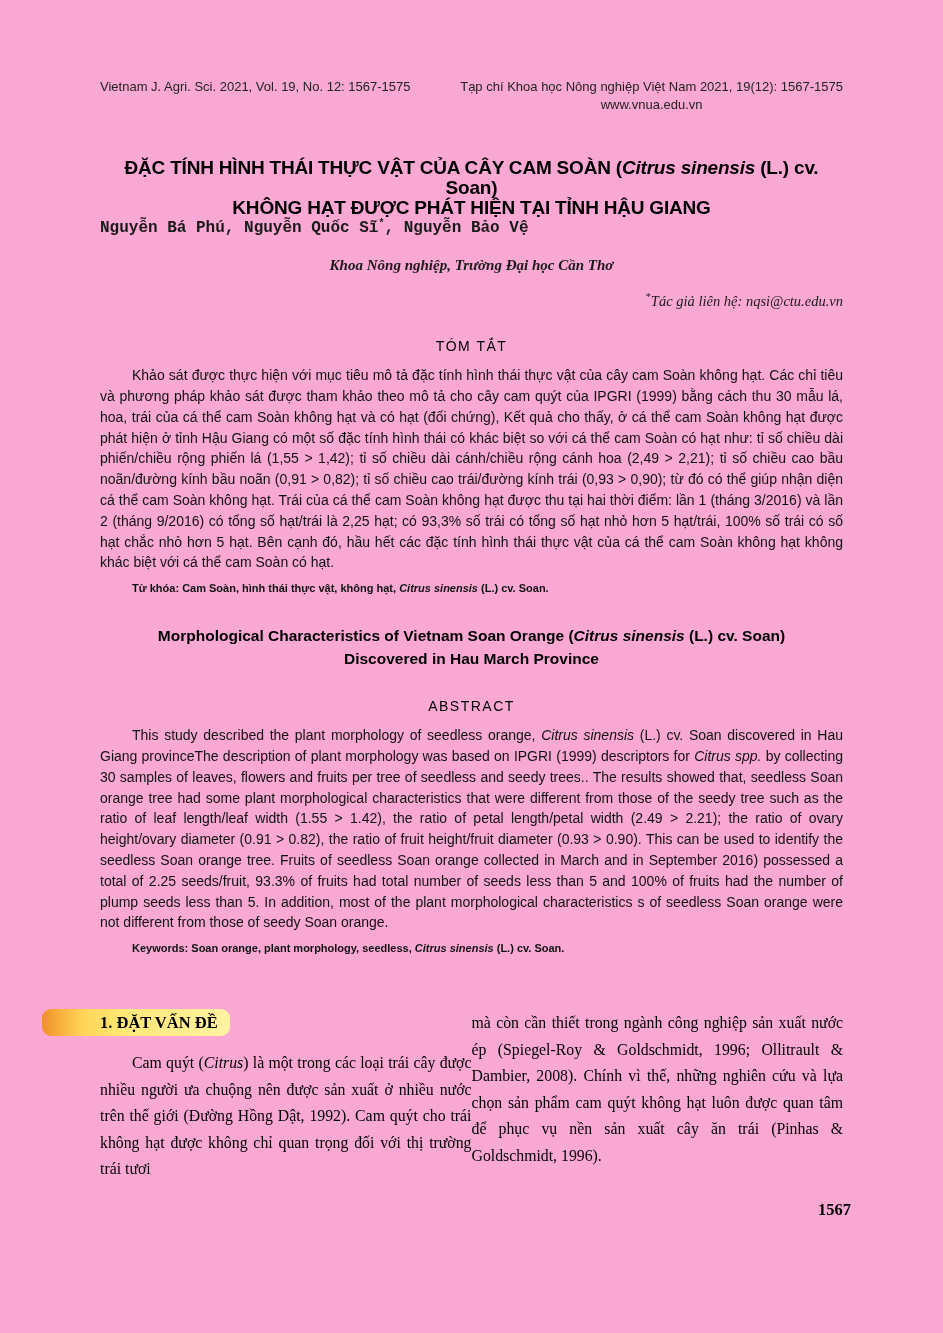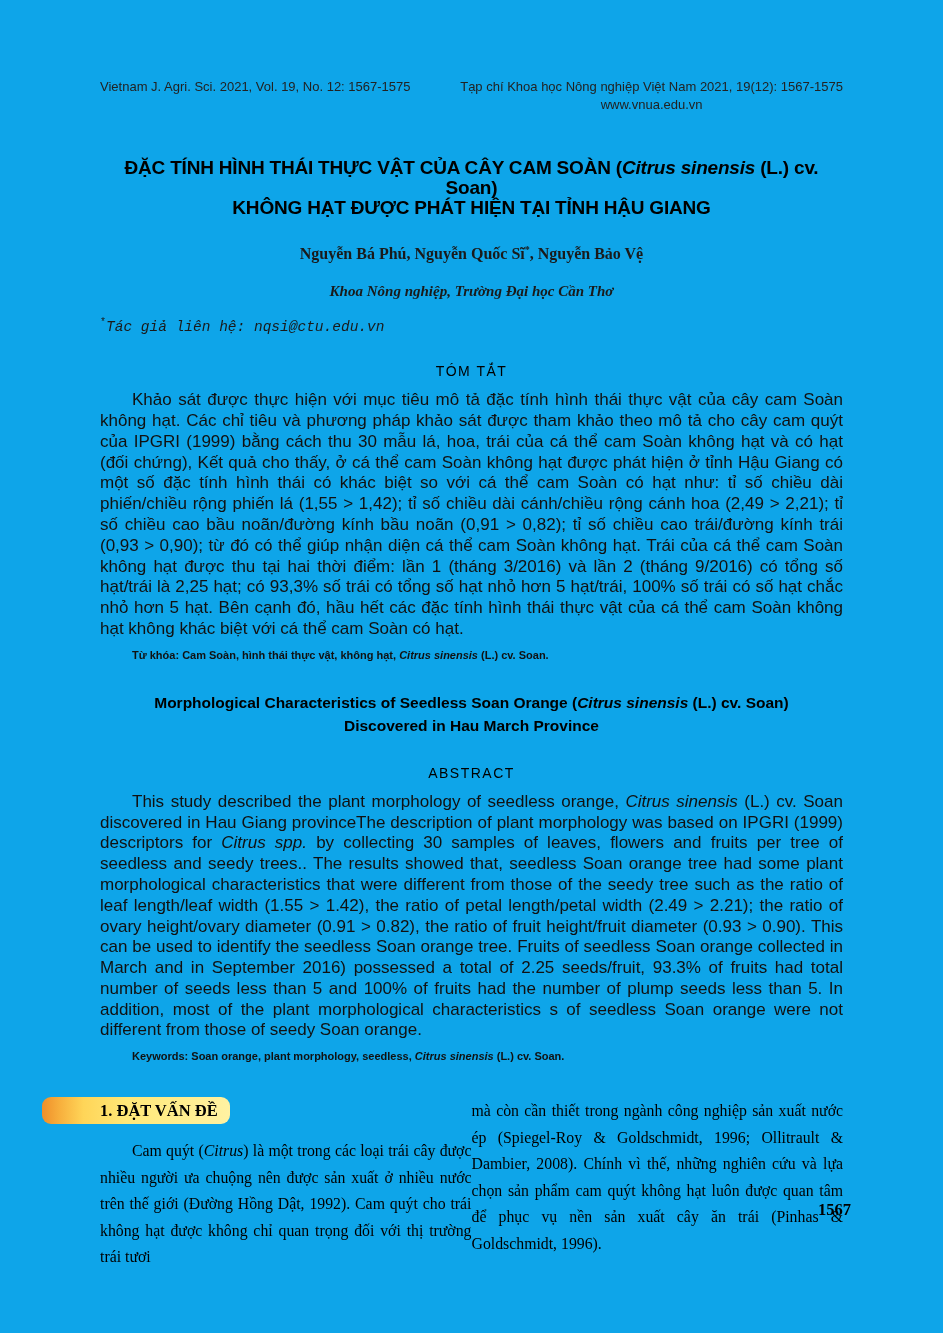--- a/index.html
+++ b/index.html
@@ -1,57 +1,57 @@
 <!DOCTYPE html>
 <html><head>
 <meta charset="utf-8">
 <style>
   html,body{margin:0;padding:0;background:#e8e8e8;}
   .page{
-    width:943px;height:1333px;background:#0ea5e9;position:relative;
+    width:943px;height:1333px;background:#f9a8d4;position:relative;
     box-sizing:border-box;padding:78px 100px 0 100px;overflow:hidden;
     color:#1a1a1a;
   }
   
   .hdr{display:flex;justify-content:space-between;align-items:flex-start;
     font-family:"Liberation Sans",sans-serif;font-size:13px;line-height:18px;color:#222;}
   .hdr-right{text-align:center;}
   
   .title-vn{
     margin:44px 0 0 0;text-align:center;
     font-family:"Liberation Sans",sans-serif;font-weight:700;
     font-size:19px;line-height:20px;letter-spacing:-0.2px;color:#000;
   }
   .i{font-style:italic;}
   
-  .authors{margin-top:26px;text-align:center;
-    font-family:Liberation Serif, serif;font-weight:700;font-size:16px;}
+  .authors{
+    font-family:Liberation Mono, monospace;font-weight:700;font-size:16px;}
   .authors sup{font-size:10px;}
   .affil{margin-top:20px;text-align:center;
     font-family:"Liberation Serif",serif;font-weight:700;font-style:italic;font-size:15px;}
-  .contact{margin-top:17px;text-align:left;
-    font-family:Liberation Mono, monospace;font-style:italic;font-size:14.5px;}
+  .contact{margin-top:17px;text-align:right;
+    font-family:Liberation Serif, serif;font-style:italic;font-size:14.5px;}
   .contact sup{font-style:normal;font-size:10px;}
   .dates{margin-top:22px;display:flex;justify-content:space-between;
     padding:0 48px 0 64px;
     font-family:"Liberation Serif",serif;font-size:15px;}
   
   .abs-head{margin-top:28px;text-align:center;
     font-family:"Liberation Sans",sans-serif;font-size:14px;letter-spacing:1.5px;color:#000;}
   
   .abs-body{margin:11px 0 0 0;text-align:justify;
-    font-family:"Liberation Sans",sans-serif;font-size:17px;line-height:20.8px;color:#111;}
+    font-family:"Liberation Sans",sans-serif;font-size:14px;line-height:20.8px;color:#111;}
   .abs-body .ind{display:inline-block;width:32px;}
   .kw{margin:5px 0 0 0;text-indent:32px;
     font-family:"Liberation Sans",sans-serif;font-size:11px;line-height:20px;color:#111;font-weight:bold;}
   
   .title-en{margin:26px 0 0 0;text-align:center;
     font-family:"Liberation Sans",sans-serif;font-weight:700;font-size:15.5px;line-height:23px;color:#000;}
   
-  .cols{display:flex;margin-top:32px;
+  .cols{display:flex;margin-top:52px;
     font-family:"Liberation Serif",serif;font-size:15.8px;line-height:26.5px;text-align:justify;color:#000;}
   .col{flex:1;min-width:0;}
   .sec-head{font-family:"Liberation Serif",serif;font-weight:700;font-size:16.5px;
     margin:0 0 14px 0;line-height:26px;}
   .hl{
     background:linear-gradient(90deg,#ef8f2a 0%,#f7ae3c 9%,#ffd558 22%,#ffe878 45%,#fff2a2 100%);
     border-radius:9px;padding:4px 12px 4px 58px;margin-left:-58px;
     -webkit-box-decoration-break:clone;box-decoration-break:clone;
   }
   .body-p{margin:0;text-indent:32px;}
@@ -81,21 +81,21 @@
 
   <div class="contact"><sup>*</sup><span>Tác giả liên hệ: nqsi@ctu.edu.vn</span></div>
 
 
   <div class="abs-head">TÓM TẮT</div>
 
   <p class="abs-body"><span class="ind"></span><span>Khảo sát được thực hiện với mục tiêu mô tả đặc tính hình thái thực vật của cây cam Soàn không hạt. Các chỉ tiêu và phương pháp khảo sát được tham khảo theo mô tả cho cây cam quýt của IPGRI (1999) bằng cách thu 30 mẫu lá, hoa, trái của cá thể cam Soàn không hạt và có hạt (đối chứng), Kết quả cho thấy, ở cá thể cam Soàn không hạt được phát hiện ở tỉnh Hậu Giang có một số đặc tính hình thái có khác biệt so với cá thể cam Soàn có hạt như: tỉ số chiều dài phiến/chiều rộng phiến lá (1,55 &gt; 1,42); tỉ số chiều dài cánh/chiều rộng cánh hoa (2,49 &gt; 2,21); tỉ số chiều cao bầu noãn/đường kính bầu noãn (0,91 &gt; 0,82); tỉ số chiều cao trái/đường kính trái (0,93 &gt; 0,90); từ đó có thể giúp nhận diện cá thể cam Soàn không hạt. Trái của cá thể cam Soàn không hạt được thu tại hai thời điểm: lần 1 (tháng 3/2016) và lần 2 (tháng 9/2016) có tổng số hạt/trái là 2,25 hạt; có 93,3% số trái có tổng số hạt nhỏ hơn 5 hạt/trái, 100% số trái có số hạt chắc nhỏ hơn 5 hạt. Bên cạnh đó, hầu hết các đặc tính hình thái thực vật của cá thể cam Soàn không hạt không khác biệt với cá thể cam Soàn có hạt.</span></p>
 
   <p class="kw"><span>Từ khóa: Cam Soàn, hình thái thực vật, không hạt, </span><span class="i">Citrus sinensis</span><span> (L.) cv. Soan.</span></p>
 
-  <h2 class="title-en"><span>Morphological Characteristics of Seedless Soan Orange (</span><span class="i">Citrus sinensis</span><span> (L.) cv. Soan)</span><br><span>Discovered in Hau March Province</span></h2>
+  <h2 class="title-en"><span>Morphological Characteristics of Vietnam Soan Orange (</span><span class="i">Citrus sinensis</span><span> (L.) cv. Soan)</span><br><span>Discovered in Hau March Province</span></h2>
 
   <div class="abs-head">ABSTRACT</div>
 
   <p class="abs-body"><span class="ind"></span><span>This study described the plant morphology of seedless orange, </span><span class="i">Citrus sinensis</span><span> (L.) cv. Soan discovered in Hau Giang provinceThe description of plant morphology was based on IPGRI (1999) descriptors for </span><span class="i">Citrus spp.</span><span> by collecting 30 samples of leaves, flowers and fruits per tree of seedless and seedy trees.. The results showed that, seedless Soan orange tree had some plant morphological characteristics that were different from those of the seedy tree such as the ratio of leaf length/leaf width (1.55 &gt; 1.42), the ratio of petal length/petal width (2.49 &gt; 2.21); the ratio of ovary height/ovary diameter (0.91 &gt; 0.82), the ratio of fruit height/fruit diameter (0.93 &gt; 0.90). This can be used to identify the seedless Soan orange tree. Fruits of seedless Soan orange collected in March and in September 2016) possessed a total of 2.25 seeds/fruit, 93.3% of fruits had total number of seeds less than 5 and 100% of fruits had the number of plump seeds less than 5. In addition, most of the plant morphological characteristics s of seedless Soan orange were not different from those of seedy Soan orange.</span></p>
 
   <p class="kw"><span>Keywords: Soan orange, plant morphology, seedless, </span><span class="i">Citrus sinensis</span><span> (L.) cv. Soan.</span></p>
 
   <div class="cols">
     <div class="col">
       <h3 class="sec-head"><span class="hl"><span>1. ĐẶT VẤN ĐỀ</span></span></h3>

